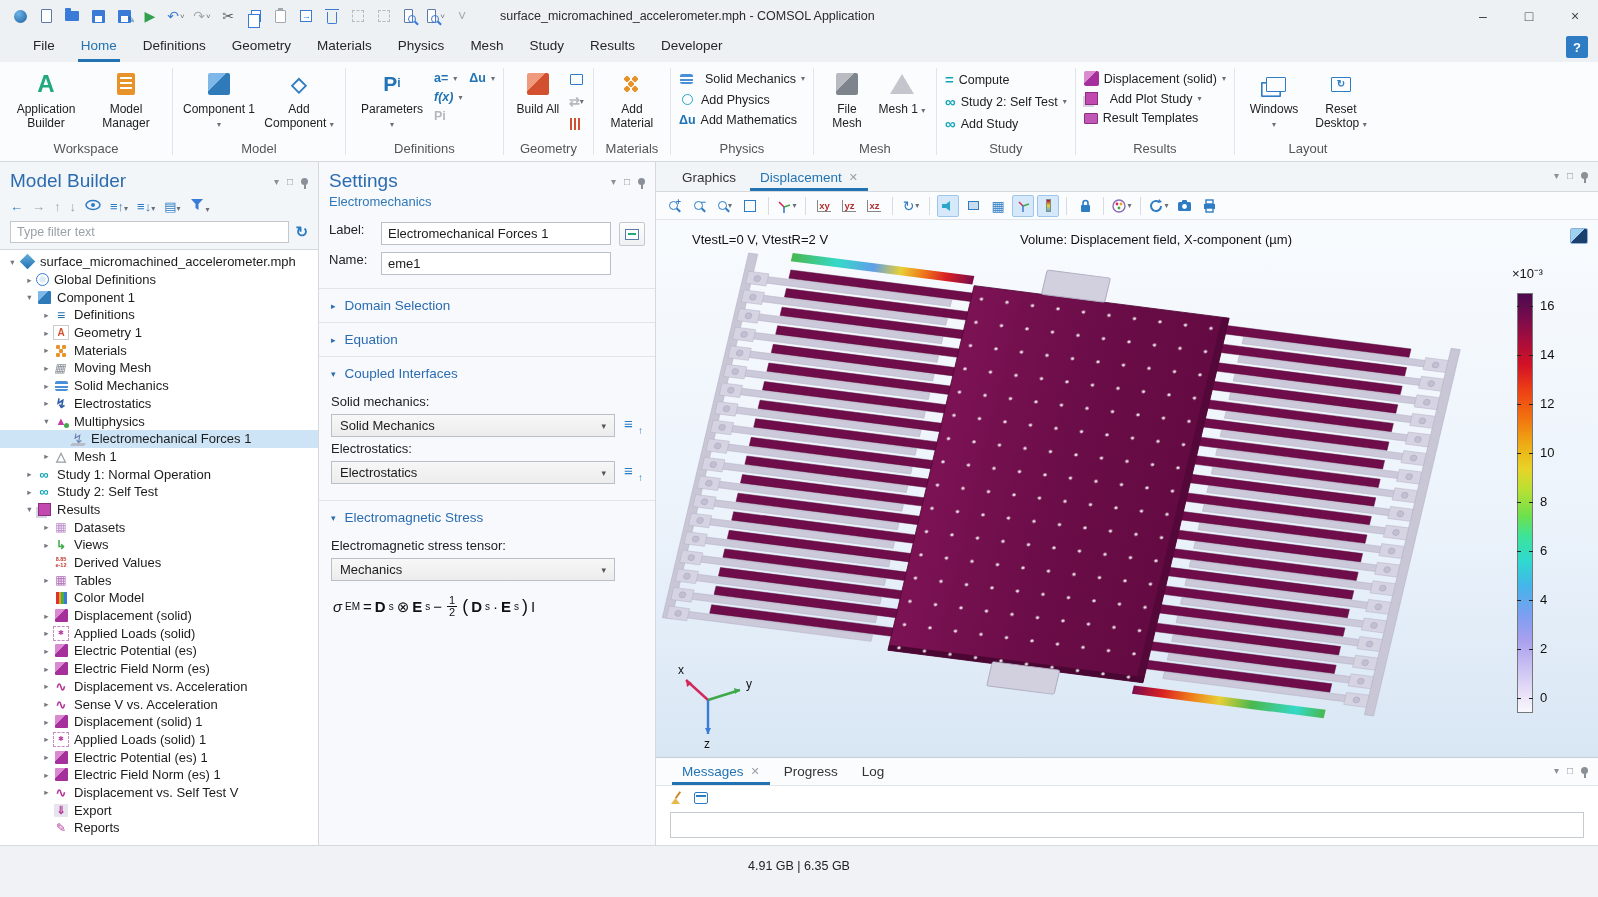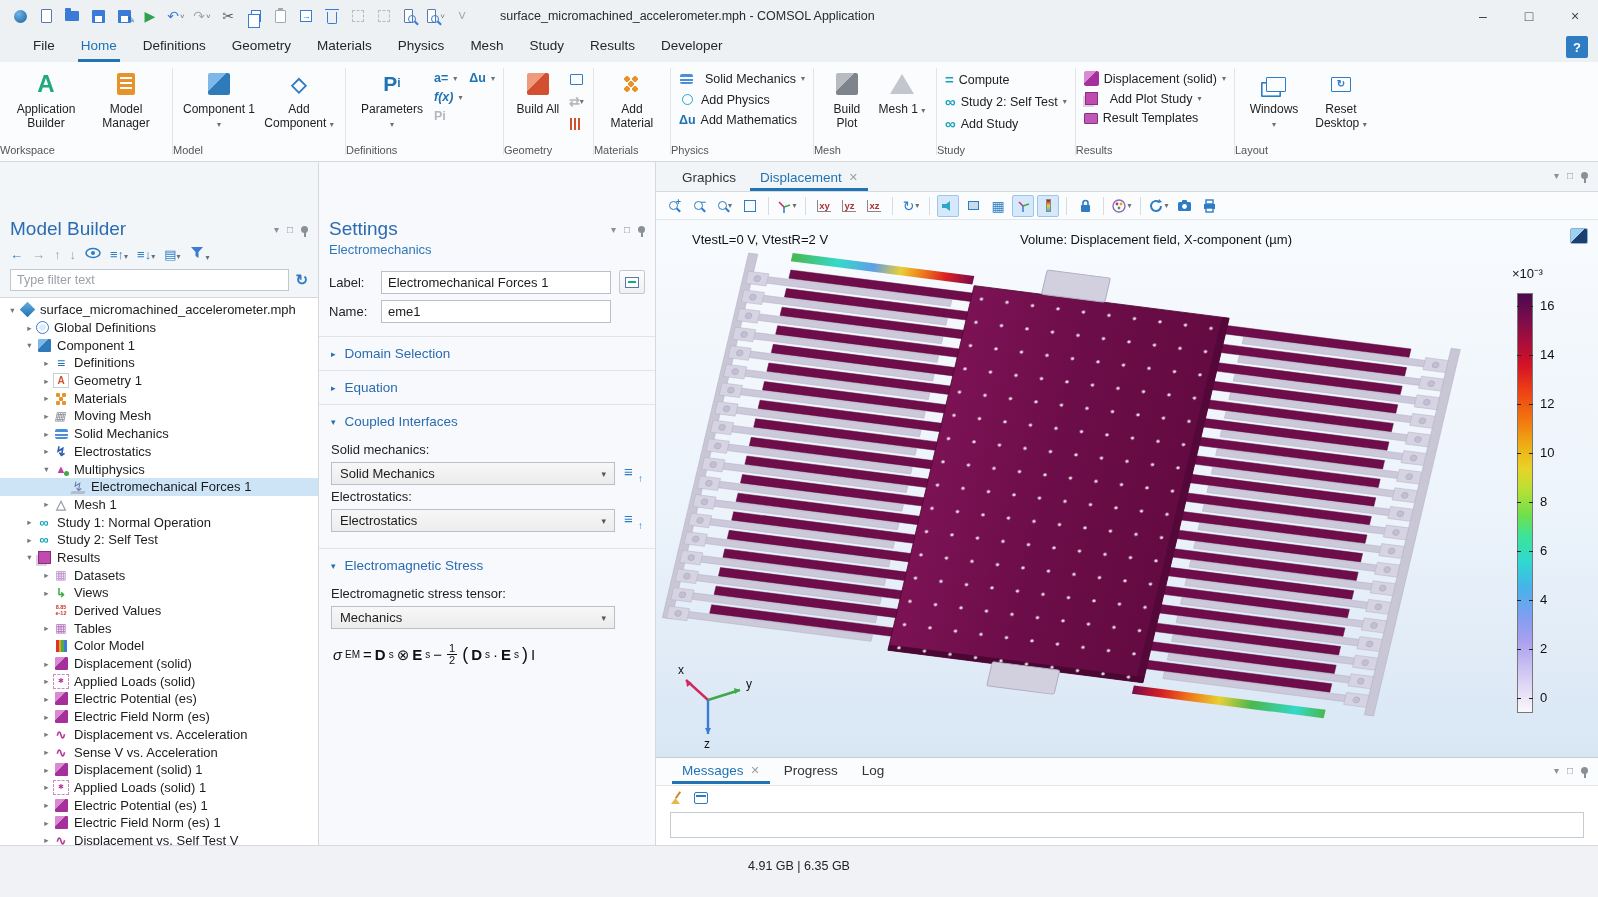--- a/index.html
+++ b/index.html
@@ -38,21 +38,21 @@
   #menubar{position:absolute;top:32px;left:0;right:0;height:30px;background:#eef1f4;display:flex;align-items:center;padding-left:20px;}
   .menu-item{padding:0 13px;height:30px;line-height:28px;font-size:13.5px;color:#262626;position:relative;cursor:default;}
   .menu-item.active{color:#2173b4;}
   .menu-item.active::after{content:"";position:absolute;left:10px;right:10px;bottom:0;height:3px;background:#2173b4;}
   #help-btn{margin-left:auto;margin-right:10px;width:22px;height:22px;background:#2e7cc3;color:#fff;border-radius:2px;display:flex;align-items:center;justify-content:center;font-weight:bold;}
 
   
   #ribbon{position:absolute;top:62px;left:0;right:0;height:100px;background:#fbfcfd;border-bottom:1px solid #d5d9de;display:flex;}
   .rgroup{display:flex;flex-direction:column;height:100%;}
   .rgroup-content{flex:1;display:flex;align-items:flex-start;padding:7px 8px 0;gap:4px;}
-  .rgroup-caption{text-align:left;font-size:11px;color:#555;padding:2px 0 5px;}
+  .rgroup-caption{text-align:center;font-size:13px;color:#555;padding:2px 0 5px;}
   .rsep{width:1px;background:#e2e5e9;margin:6px 0;}
   .bigbtn{width:76px;display:flex;flex-direction:column;align-items:center;text-align:center;font-size:12px;line-height:13.5px;color:#222;gap:4px;cursor:default;}
   .bigbtn .bicon{height:30px;display:flex;align-items:center;justify-content:center;}
   .smallcol{display:flex;flex-direction:column;justify-content:flex-start;gap:5px;padding-top:2px;}
   .smallbtn{display:flex;align-items:center;gap:5px;font-size:12.5px;color:#222;white-space:nowrap;cursor:default;}
   .caret{font-size:8px;color:#6a7077;}
   .cube{width:22px;height:22px;border-radius:2px;}
   .cube-blue{background:linear-gradient(135deg,#7db8e8 0 42%,#2f7ab8 42%);}
   .cube-red{background:linear-gradient(135deg,#ef9a7d 0 42%,#d2502f 42%);}
   .cube-gray{background:linear-gradient(135deg,#b8bcc2 0 42%,#7e848c 42%);}
@@ -66,21 +66,21 @@
   .cabinet::after{content:"";position:absolute;left:3px;top:4px;width:12px;height:14px;background:repeating-linear-gradient(180deg,#fff 0 2px,transparent 2px 5px);}
   .dots-orange{width:18px;height:18px;background:radial-gradient(circle 2.6px at 4px 4px,#e8932a 2.6px,transparent 3px),radial-gradient(circle 2.6px at 12px 4px,#e8932a 2.6px,transparent 3px),radial-gradient(circle 2.6px at 8px 9px,#e8932a 2.6px,transparent 3px),radial-gradient(circle 2.6px at 4px 14px,#e8932a 2.6px,transparent 3px),radial-gradient(circle 2.6px at 12px 14px,#e8932a 2.6px,transparent 3px);}
   .mini{width:17px;height:17px;display:inline-flex;align-items:center;justify-content:center;}
 
   
   #main{position:absolute;top:162px;left:0;width:1598px;height:683px;display:flex;}
   #model-builder{width:319px;border-right:1px solid #d5d9de;background:#f3f6f9;display:flex;flex-direction:column;}
   #settings{width:337px;border-right:1px solid #d5d9de;background:#f7f9fc;display:flex;flex-direction:column;}
   #graphics-col{width:942px;display:flex;flex-direction:column;background:#fff;}
 
-  .panel-head{display:flex;align-items:center;padding:8px 10px 2px;margin-top:48px;}
+  .panel-head{display:flex;align-items:center;padding:8px 10px 2px;}
   .panel-title{font-size:19px;color:#2b6cb0;}
   .panel-icons{margin-left:auto;display:flex;gap:8px;color:#8a9098;font-size:10px;align-items:center;}
   .pin{display:inline-block;width:7px;height:7px;border-radius:50%;background:#8a9098;position:relative;}
   .pin::after{content:"";position:absolute;left:3px;top:6px;width:1.5px;height:5px;background:#8a9098;}
 
   
   #mb-toolbar{display:flex;align-items:center;gap:9px;padding:4px 10px 6px;font-size:13px;}
   .mbt{color:#9aa0a6;} .mbt.blue{color:#2e7cc3;}
   #mb-filter-row{display:flex;align-items:center;gap:6px;padding:0 10px 6px;}
   #mb-filter{flex:1;height:22px;border:1px solid #c3c8ce;background:#fff;font-size:12.5px;padding:0 6px;color:#333;}
@@ -118,21 +118,21 @@
   .color-tables-icon::before{content:"";width:11px;height:12px;display:block;background:linear-gradient(90deg,#e03030 0 25%,#e8a020 25% 50%,#48b048 50% 75%,#3a7bd5 75%);}
   .plot3d-icon::before{content:"";width:13px;height:13px;display:block;background:linear-gradient(135deg,#d98ad0 0 42%,#a5309c 42%);border-radius:1px;}
   .applied-loads-icon{border:1px dashed #c98cc0;}
   .applied-loads-icon::before{content:"✱";font-size:7px;color:#b5379b;}
   .line-plot-icon::before{content:"∿";color:#b5379b;font-weight:bold;font-size:13px;}
   .export-icon::before{content:"⇓";color:#b5379b;font-weight:bold;font-size:11px;background:#e8e4ee;padding:0 2px;border-radius:1px;}
   .reports-icon::before{content:"✎";color:#b5379b;font-size:12px;}
 
   
   #settings .panel-sub{padding:0 10px 10px;color:#3079b8;font-size:13px;}
-  .form-row{display:flex;align-items:center;padding:3px 10px;gap:8px;}
+  .form-row{display:flex;padding:3px 10px;gap:8px;}
   .form-row label{width:44px;font-size:13px;color:#222;}
   .form-row input{flex:1;height:23px;border:1px solid #b9bfc6;background:#fff;font-size:13px;padding:0 6px;color:#1c1c1c;}
   .rename-btn{width:26px;height:24px;border:1px solid #c3c8ce;background:linear-gradient(#fdfdfd,#eef0f2);border-radius:2px;display:flex;align-items:center;justify-content:center;}
   .rename-glyph{width:14px;height:11px;border:1.4px solid #5a79a8;position:relative;background:#fff;}
   .rename-glyph::after{content:"";position:absolute;left:2px;top:3px;width:8px;height:2px;background:#1fa97c;}
   .section{border-top:1px solid #e1e5ea;}
   .section-head{display:flex;align-items:center;gap:9px;padding:9px 12px;color:#2b6cb0;font-size:13.5px;}
   .section-head .chev{font-size:9px;color:#2b6cb0;}
   .sec-body{padding:0 12px 12px;}
   .field-caption{font-size:13px;color:#222;margin:4px 0 5px;}
@@ -172,21 +172,21 @@
   .triad-lbl{font-size:12px;fill:#111;}
   #colorbar{position:absolute;left:861px;top:73px;width:16px;height:420px;border:1px solid #777;
     background:linear-gradient(180deg,#4c0950 0%,#7a0c4c 6%,#a50d3c 11%,#d31226 17%,#ee3f15 23%,#f2750f 30%,#eeac14 36%,#e8d428 42%,#b7e034 47%,#6ee04c 53%,#3ce39a 58%,#2fd9d0 64%,#45b4ea 70%,#7e9ef2 77%,#a9a0ee 83%,#c9bff2 89%,#e6def7 95%,#faf8fd 100%);}
   #cb-exp{position:absolute;left:856px;top:44px;font-size:13px;color:#111;}
   .cb-tick-label{position:absolute;left:884px;width:30px;font-size:13px;color:#111;}
   .cb-mark{position:absolute;width:4px;height:1px;background:#222;}
   #plot-thumb{position:absolute;right:10px;top:8px;width:18px;height:16px;background:linear-gradient(135deg,#9ed0f0 0 45%,#1d3f6e 45%);border:1px solid #8ab2d8;border-radius:2px;}
 
   
   #messages{height:88px;border-top:1px solid #c9ced4;display:flex;flex-direction:column;background:#fff;}
-  #msg-tabs{height:28px;display:flex;align-items:flex-start;padding-left:14px;border-bottom:1px solid #e4e7ea;background:#fbfcfd;position:relative;}
+  #msg-tabs{height:28px;display:flex;align-items:center;padding-left:14px;border-bottom:1px solid #e4e7ea;background:#fbfcfd;position:relative;}
   #msg-toolbar{height:24px;display:flex;align-items:center;gap:10px;padding:0 14px;}
   .broom{width:14px;height:14px;position:relative;}
   .broom::before{content:"";position:absolute;left:7px;top:0;width:2px;height:8px;background:#c78a2a;transform:rotate(35deg);}
   .broom::after{content:"";position:absolute;left:1px;top:7px;width:9px;height:6px;background:#e8b84a;clip-path:polygon(0 100%,50% 0,100% 100%);}
   .tblmsg{width:14px;height:12px;border:1.5px solid #2e7cc3;border-radius:2px;position:relative;}
   .tblmsg::after{content:"";position:absolute;left:1px;top:2px;right:1px;height:2px;background:#2e7cc3;}
   #msg-box{margin:2px 14px;height:26px;border:1px solid #c6cbd1;background:#fff;}
 
   
   #statusbar{position:absolute;top:845px;left:0;right:0;height:52px;background:#f0f2f5;border-top:1px solid #d6d9dd;text-align:center;padding-top:13px;font-size:12.5px;color:#222;}
@@ -395,21 +395,21 @@
       </div>
       <div class="rgroup-caption">Physics</div>
     </div>
     <div class="rsep"></div>
     <div class="rgroup">
       <div class="rgroup-content">
         <div class="bigbtn" style="width:50px;">
             <span class="bicon">
               <span class="cube cube-gray"></span>
             </span>
-            <span>Build Plot</span>
+            <span>File Mesh</span>
           </div>
         <div class="bigbtn" style="width:52px;">
             <span class="bicon">
               <span style="width:0;height:0;border-left:12px solid transparent;border-right:12px solid transparent;border-bottom:20px solid #c3c7cd;"></span>
             </span>
             <span><span>Mesh 1</span> <span class="caret">▾</span></span>
           </div>
       </div>
       <div class="rgroup-caption">Mesh</div>
     </div>

